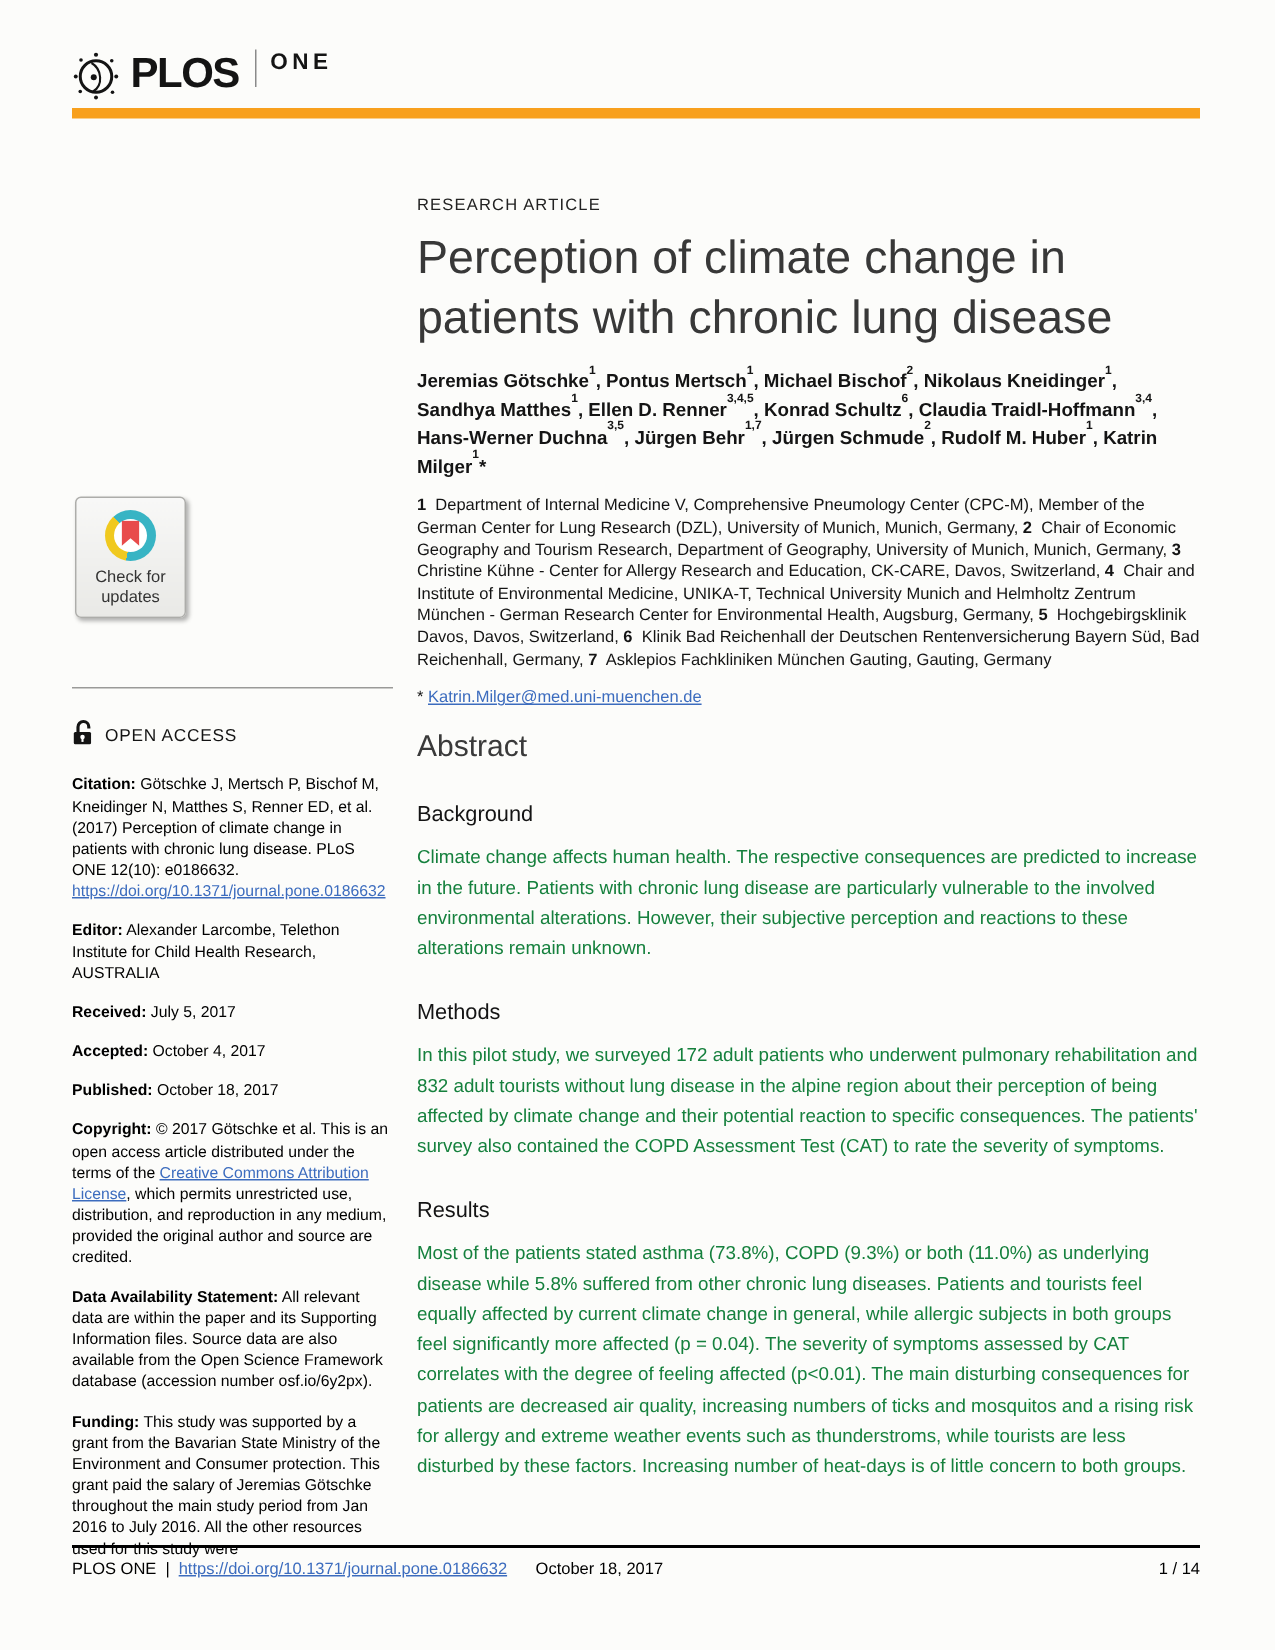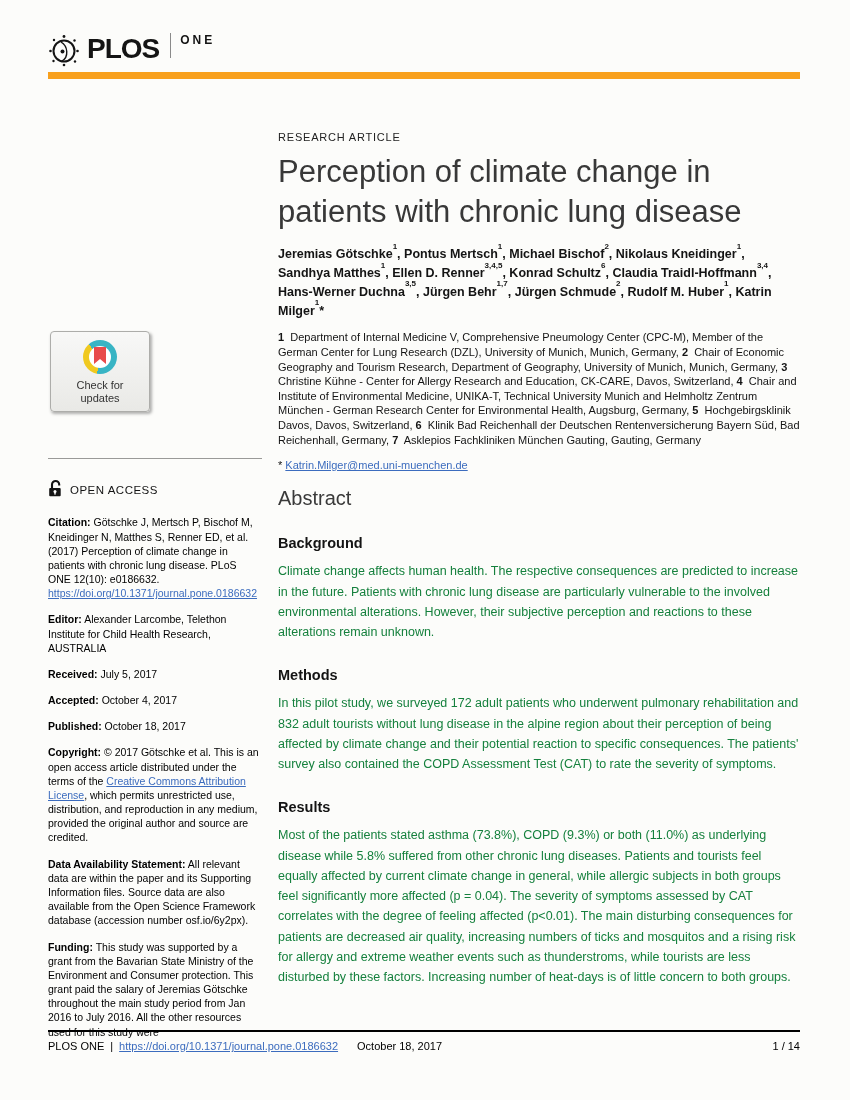--- a/index.html
+++ b/index.html
@@ -7,29 +7,29 @@
   body {
     width:850px; height:1100px; position:relative; overflow:hidden;
     background:#fcfcfa; color:#111;
     font-family:"Liberation Sans", sans-serif;
   }
   
   .header { padding:33px 50px 0 48px; }
   .logo-row { display:flex; align-items:flex-start; height:34px; }
   .plos-text { font-size:28px; font-weight:bold; letter-spacing:-1px; color:#141414; margin-left:7px; }
   .logo-divider { width:1px; height:25px; background:#8a8a8a; margin:0 9px 0 11px; }
-  .one-text { font-size:12px; font-weight:bold; letter-spacing:3px; color:#141414; }
+  .one-text { font-size:15px; font-weight:bold; letter-spacing:3px; color:#141414; }
   .amber-bar { height:7px; margin-top:5px; }
   
   .columns { display:flex; padding:0 50px 0 48px; }
   .sidebar { width:214px; flex:0 0 214px; margin-right:16px; padding-top:252px; }
   .main { flex:1; padding-top:52px; min-width:0; }
   
   .check-badge {
-    width:100px; padding:7px 6px 6px; text-align:center; cursor:pointer;
+    width:74px; padding:7px 6px 6px; text-align:center; cursor:pointer;
     background:linear-gradient(#f8f8f7,#e9e9e6); border:1px solid #adadaa; border-radius:4px;
     box-shadow:1.5px 2px 3px rgba(0,0,0,0.3);
     font-size:11px; line-height:1.2; color:#333; margin-left:2px;
   }
   .crossmark-circle { width:34px; height:34px; border-radius:50%; margin:1px auto 5px; position:relative;
     background:conic-gradient(#38b4c4 0 190deg, #f0c91f 190deg 318deg, #38b4c4 318deg 360deg); }
   .crossmark-circle::before { content:""; position:absolute; left:6px; top:6px; width:22px; height:22px;
     border-radius:50%; background:#fff; }
   .crossmark-circle::after { content:""; position:absolute; left:11px; top:7px; width:12px; height:17px;
     background:#e84b4b; clip-path:polygon(0 0,100% 0,100% 100%,50% 70%,0 100%); }
@@ -40,21 +40,21 @@
   .sb-block b { font-weight:bold; }
   a.lnk { color:#3c6cbe; text-decoration:underline; overflow-wrap:anywhere;text-align:center; }
   
   .kicker { font-size:11px; letter-spacing:0.8px; color:#222; }
   .title { font-size:31px; font-weight:400; color:#383838; line-height:1.28; margin:9px 0 14px; }
   .authors { font-size:12.5px; font-weight:bold; line-height:1.5; margin:0 0 10px; color:#141414; }
   .authors sup, .affils sup { font-size:8px; line-height:0; position:relative; top:-0.55em; }
   .affils { font-size:11px; line-height:1.33; margin:0 0 12px; color:#141414; }
   .correspondence { font-size:11px; margin:0 0 16px; color:#141414; }
   .abstract-heading { font-size:20px; font-weight:400; color:#3a3a3a; margin:16px 0 0; }
-  .abs-section h3 { font-size:14.5px; font-weight:bold; color:#141414; margin:25px 0 10px; }
+  .abs-section h3 { font-size:14.5px; font-weight:normal; color:#141414; margin:25px 0 10px; }
   .abs-section p { font-size:12.5px; line-height:1.62; margin:0; color:#15803d; }
   
   .footer { position:absolute; left:48px; right:50px; top:1030px; }
   .footer-line { border-top:2px solid #000; }
   .footer-row { display:flex; justify-content:space-between; align-items:baseline; margin-top:8px; font-size:11px; color:#000; }
   .footer-left { display:flex; gap:6px; align-items:baseline; }
   .footer-date { margin-left:13px; }
 </style>
 </head>
 <body>

